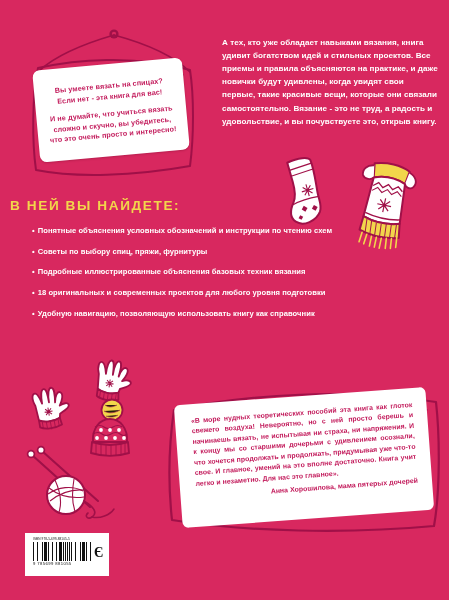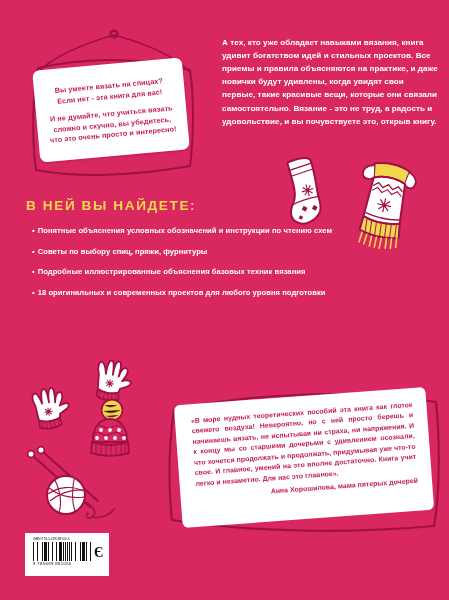--- a/index.html
+++ b/index.html
@@ -79,21 +79,21 @@
   .ill-sock  { left: 278px; top: 155px; }
   .ill-mitt  { left: 352px; top: 160px; }
   .ill-glove1{ left: 28px;  top: 385px; }
   .ill-glove2{ left: 90px;  top: 358px; }
   .ill-hat   { left: 82px;  top: 398px; }
   .ill-yarn  { left: 22px;  top: 443px; }
 
   
   .headline {
     position: absolute;
-    left: 26px;
+    left: 10px;
     top: 198px;
     color: #f2d64b;
     font-size: 13.6px;
     font-weight: bold;
     letter-spacing: 1.6px;
     text-transform: uppercase;
     white-space: nowrap;
   }
 
   
@@ -408,20 +408,21 @@
     </svg>
   </div>
 
   <div class="headline">В ней вы найдете:</div>
 
   <ul class="features">
     <li><span class="dot">•</span><span>Понятные объяснения условных обозначений и инструкции по чтению схем</span></li>
     <li><span class="dot">•</span><span>Советы по выбору спиц, пряжи, фурнитуры</span></li>
     <li><span class="dot">•</span><span>Подробные иллюстрированные объяснения базовых техник вязания</span></li>
     <li><span class="dot">•</span><span>18 оригинальных и современных проектов для любого уровня подготовки</span></li>
+    <li><span class="dot">•</span><span>Удобную навигацию, позволяющую использовать книгу как справочник</span></li>
   </ul>
 
   <div class="quote-wrap">
     <svg class="quote-shadow-svg" viewBox="0 0 275 145">
       <path d="M6 22 C 80 6, 180 0, 268 14 C 272 50, 272 104, 266 138 C 180 146, 78 144, 4 132 C 0 96, 1 56, 6 22 Z" stroke="#a01048" stroke-width="2.2" fill="none" stroke-linejoin="round"></path>
       <path d="M14 28 C 86 14, 178 9, 260 22" stroke="#a01048" stroke-width="1" fill="none" opacity=".7"></path>
     </svg>
     <div class="card-q">
       <p class="qtext">«В море нудных теоретических пособий эта книга как глоток свежего воздуха! Невероятно, но с ней просто берешь и начинаешь вязать, не испытывая ни страха, ни напряжения. И к концу мы со старшими дочерьми с удивлением осознали, что хочется продолжать и продолжать, придумывая уже что-то свое. И главное, умений на это вполне достаточно. Книга учит легко и незаметно. Для нас это главное».</p>
       <p class="qauthor">Анна Хорошилова, мама пятерых дочерей</p>

